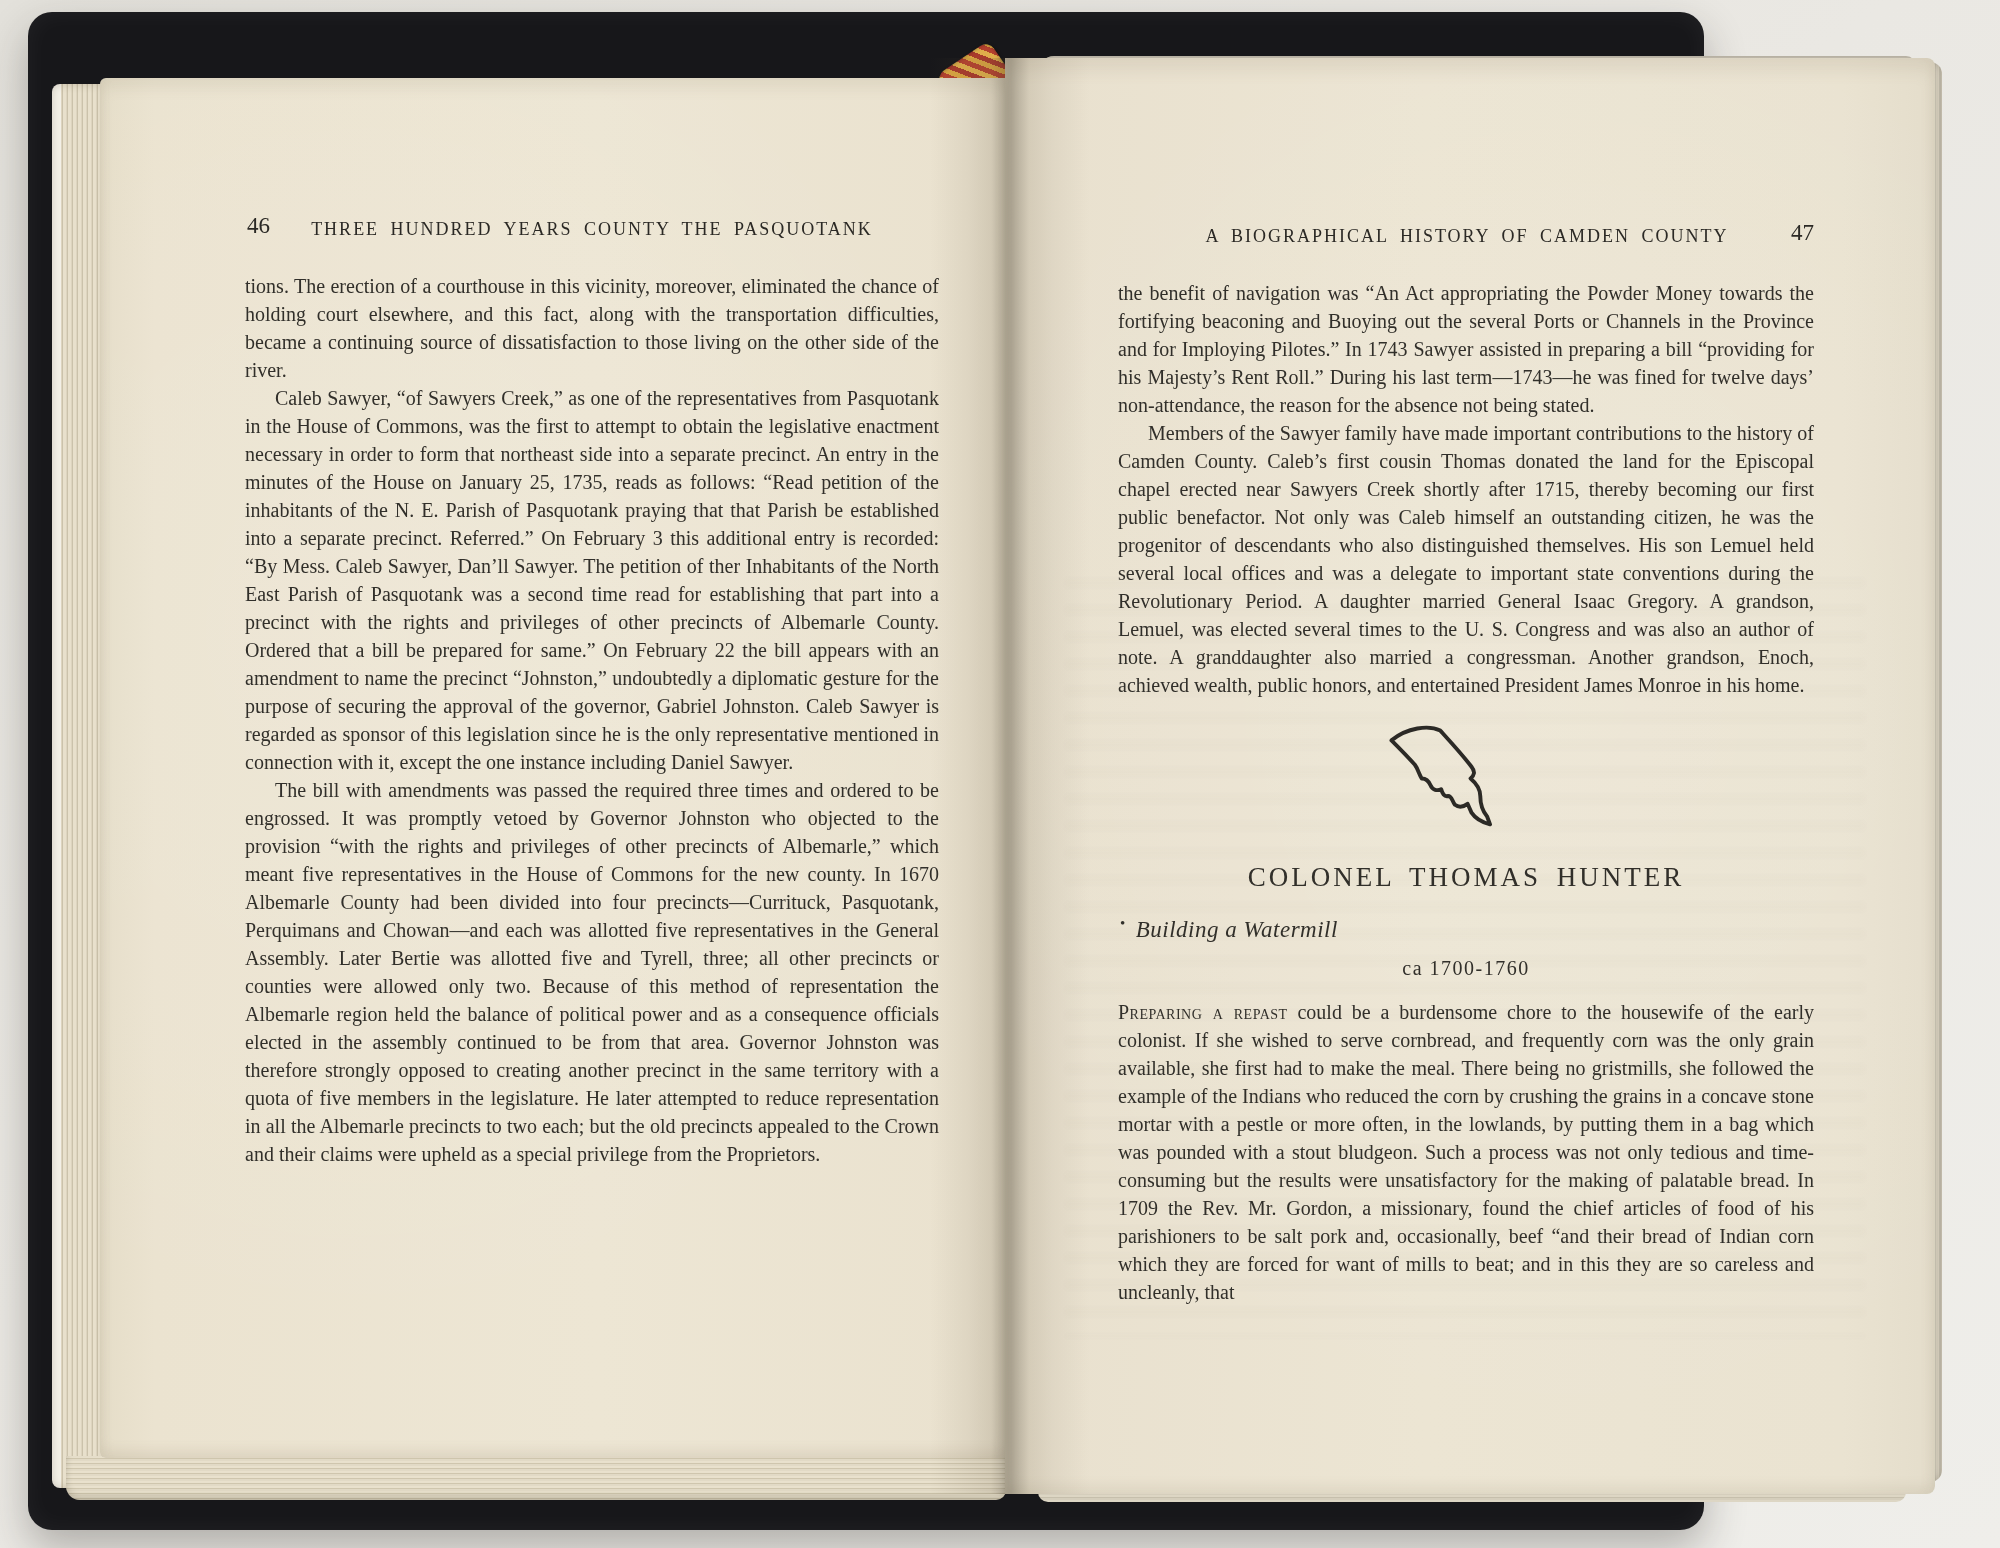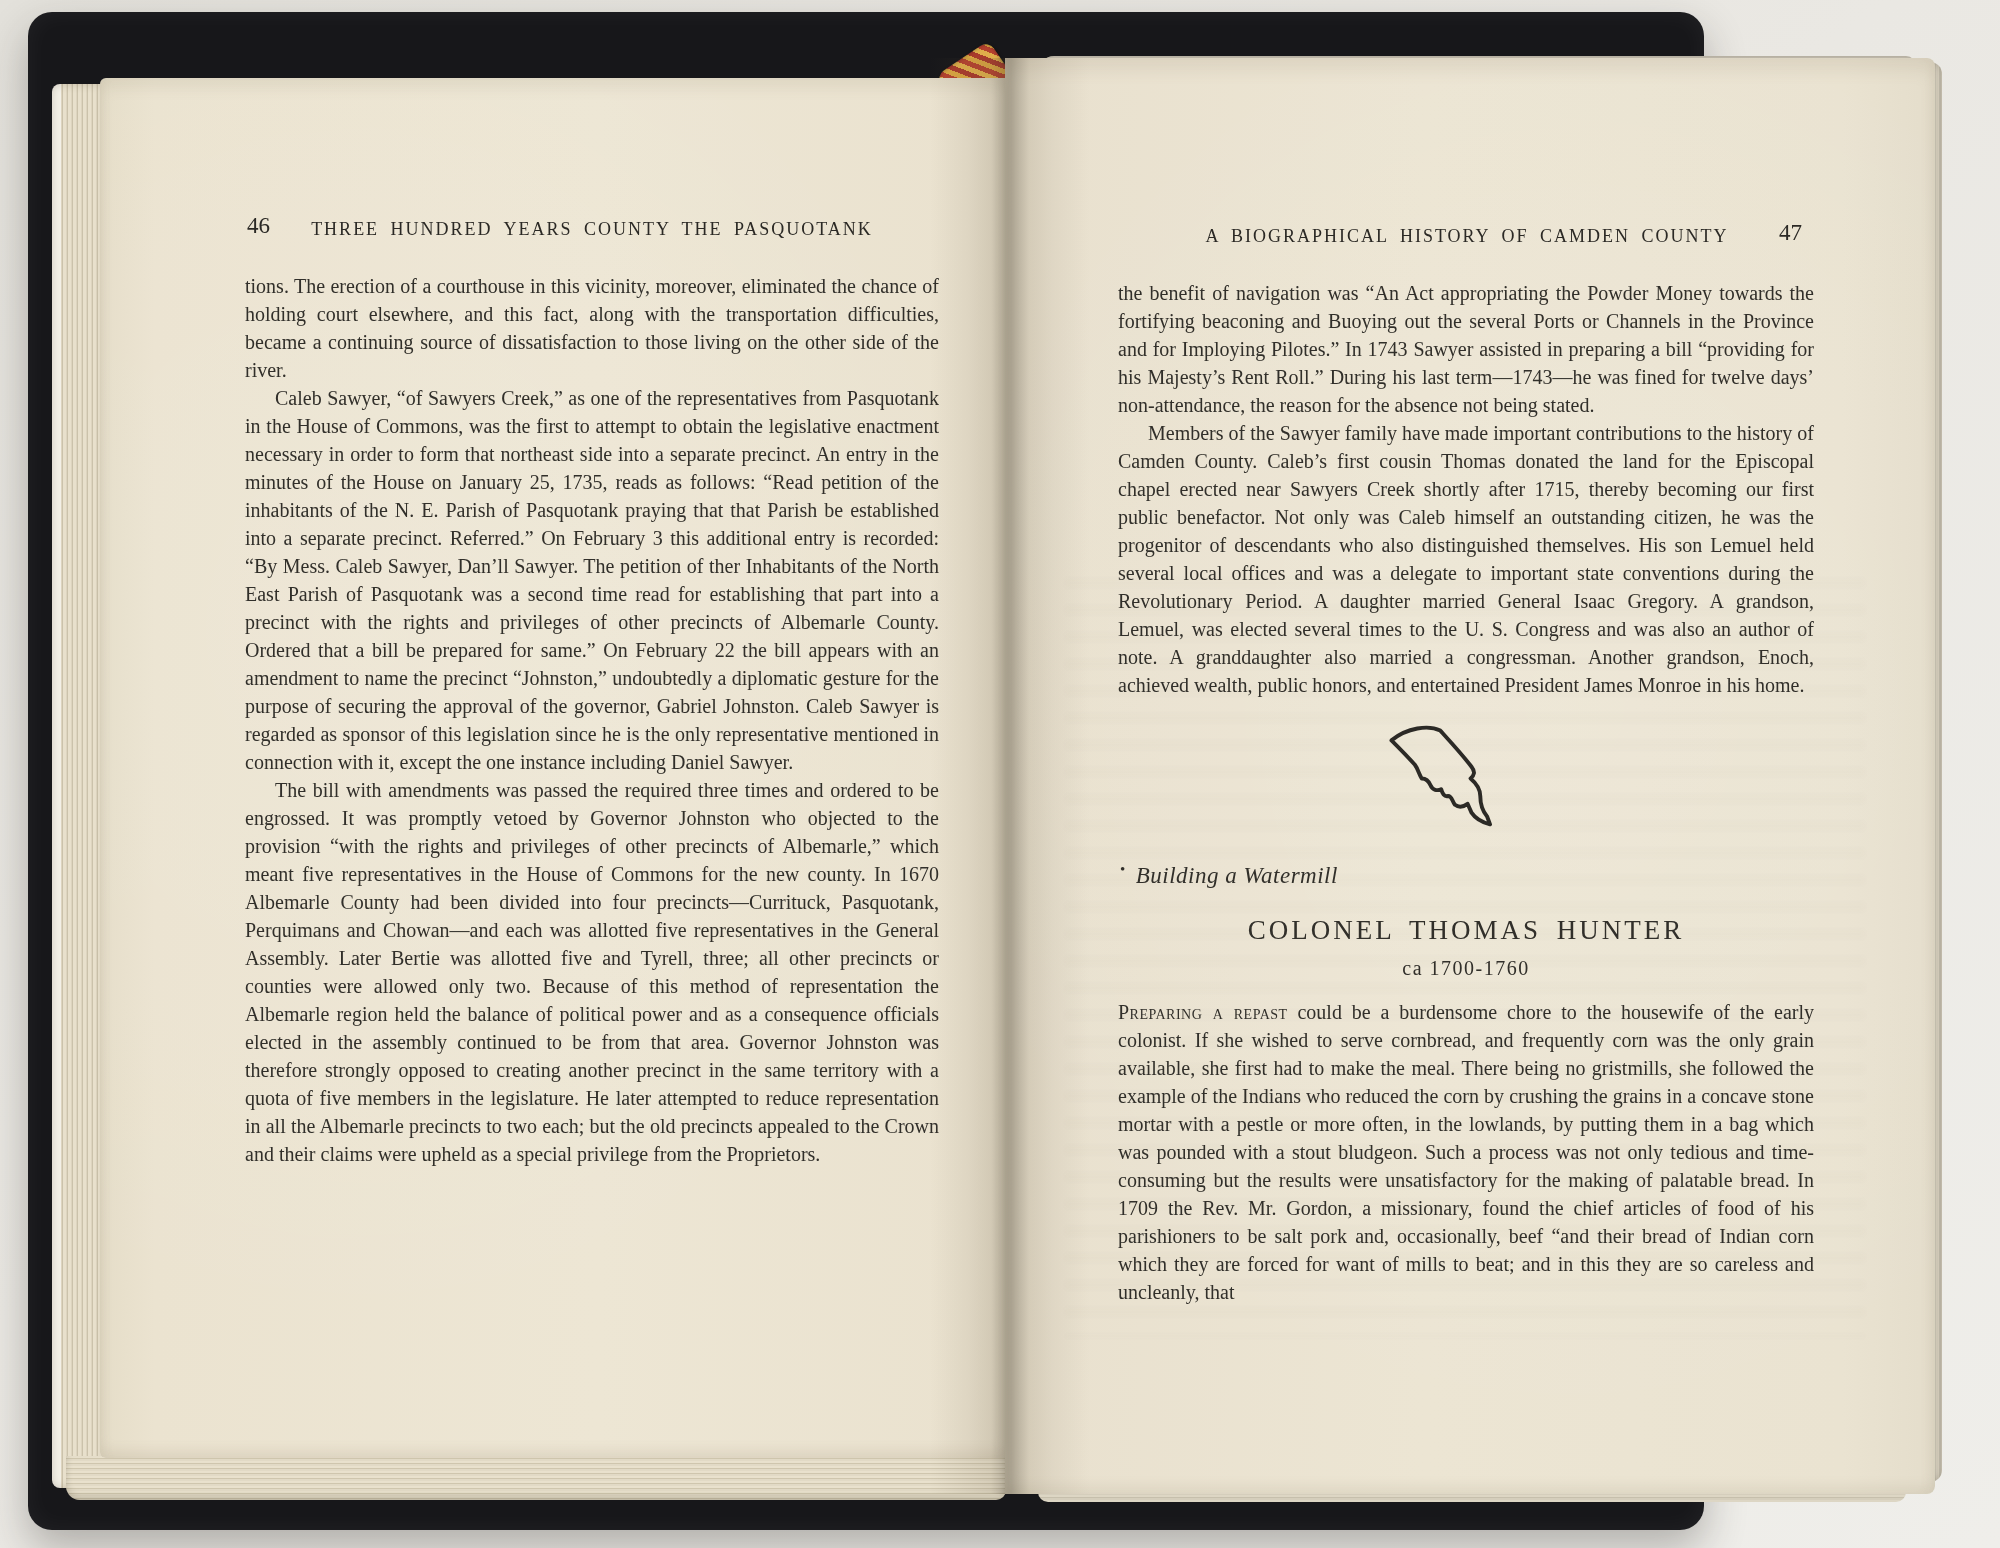--- a/index.html
+++ b/index.html
@@ -83,21 +83,21 @@
   .content{position:absolute;text-align:justify;font-size:20px;line-height:28px;color:#312f2a;}
   .content-left{left:217px;top:203px;width:694px;}
   .content-right{left:1090px;top:210px;width:696px;}
   .running-head{
     position:relative;height:30px;margin-bottom:27px;
     font-size:18px;letter-spacing:2px;word-spacing:5px;color:#2b2925;
     text-align:center;white-space:nowrap;
   }
   .running-head .folio{position:absolute;top:-3px;font-size:23px;letter-spacing:0;}
   .folio-left{left:2px;}
-  .folio-right{right:12px;}
+  .folio-right{right:0;}
   .running-head.rh-right{text-align:center;padding-left:2px;}
   .bp{margin:0;text-indent:0;}
   .bp.indent{text-indent:30px;}
   .lead-in{font-variant:small-caps;letter-spacing:.5px;}
   .map-row{margin:16px 0 0 258px;height:122px;}
   .section-line{margin:18px 0 0 2px;font-style:italic;font-size:23px;letter-spacing:.5px;text-align:left;text-indent:0;}
   .section-line .bullet{font-style:normal;font-size:15px;vertical-align:9px;margin-right:10px;}
   .chapter-title{margin:26px 0 0 0;text-align:center;font-size:27px;letter-spacing:3px;word-spacing:6px;text-indent:0;}
   .chapter-dates{margin:10px 0 16px 0;text-align:center;font-size:20px;letter-spacing:1.5px;text-indent:0;}
   .closing{}
@@ -138,22 +138,22 @@
     </div>
     <p class="bp">the benefit of navigation was “An Act appropriating the Powder Money towards the fortifying beaconing and Buoying out the several Ports or Channels in the Province and for Imploying Pilotes.”  In 1743 Sawyer assisted in preparing a bill “providing for his Majesty’s Rent Roll.”  During his last term—1743—he was fined for twelve days’ non-attendance, the reason for the absence not being stated.</p>
     <p class="bp indent">Members of the Sawyer family have made important contributions to the history of Camden County.  Caleb’s first cousin Thomas donated the land for the Episcopal chapel erected near Sawyers Creek shortly after 1715, thereby becoming our first public benefactor.  Not only was Caleb himself an outstanding citizen, he was the progenitor of descendants who also distinguished themselves.  His son Lemuel held several local offices and was a delegate to important state conventions during the Revolutionary Period.  A daughter married General Isaac Gregory.  A grandson, Lemuel, was elected several times to the U. S. Congress and was also an author of note.  A granddaughter also married a congressman.  Another grandson, Enoch, achieved wealth, public honors, and entertained President James Monroe in his home.</p>
 
     <div class="map-row">
       <svg viewBox="0 0 150 125" width="150" height="122" aria-hidden="true">
         <path d="M14 26 C30 13 52 10 64 16 C74 27 86 40 96 53 C100 58 99 62 95 65 C101 70 105 76 105 83 C105 91 107 98 112 104 L115 112 C107 110 100 106 96 100 L92 91 C88 94 83 95 79 92 C76 88 76 83 72 83 C68 84 66 80 65 76 C61 78 56 77 54 72 C52 67 49 65 45 65 C42 60 41 55 38 51 C30 42 21 33 14 26 Z" fill="none" stroke="#2c2a26" stroke-width="4" stroke-linejoin="round" stroke-linecap="round"></path>
       </svg>
     </div>
 
+    <p class="bp chapter-title">COLONEL THOMAS HUNTER</p>
+
     <p class="bp section-line">
       <span class="bullet">•</span><span>Building a Watermill</span>
     </p>
-
-    <p class="bp chapter-title">COLONEL THOMAS HUNTER</p>
     <p class="bp chapter-dates">ca 1700-1760</p>
 
     <p class="bp closing"><span class="lead-in">Preparing a repast</span><span> could be a burdensome chore to the housewife of the early colonist.  If she wished to serve cornbread, and frequently corn was the only grain available, she first had to make the meal.  There being no gristmills, she followed the example of the Indians who reduced the corn by crushing the grains in a concave stone mortar with a pestle or more often, in the lowlands, by putting them in a bag which was pounded with a stout bludgeon.  Such a process was not only tedious and time-consuming but the results were unsatisfactory for the making of palatable bread.  In 1709 the Rev. Mr. Gordon, a missionary, found the chief articles of food of his parishioners to be salt pork and, occasionally, beef “and their bread of Indian corn which they are forced for want of mills to beat; and in this they are so careless and uncleanly, that</span></p>
   </div>
 </div>
 
 </body></html>

